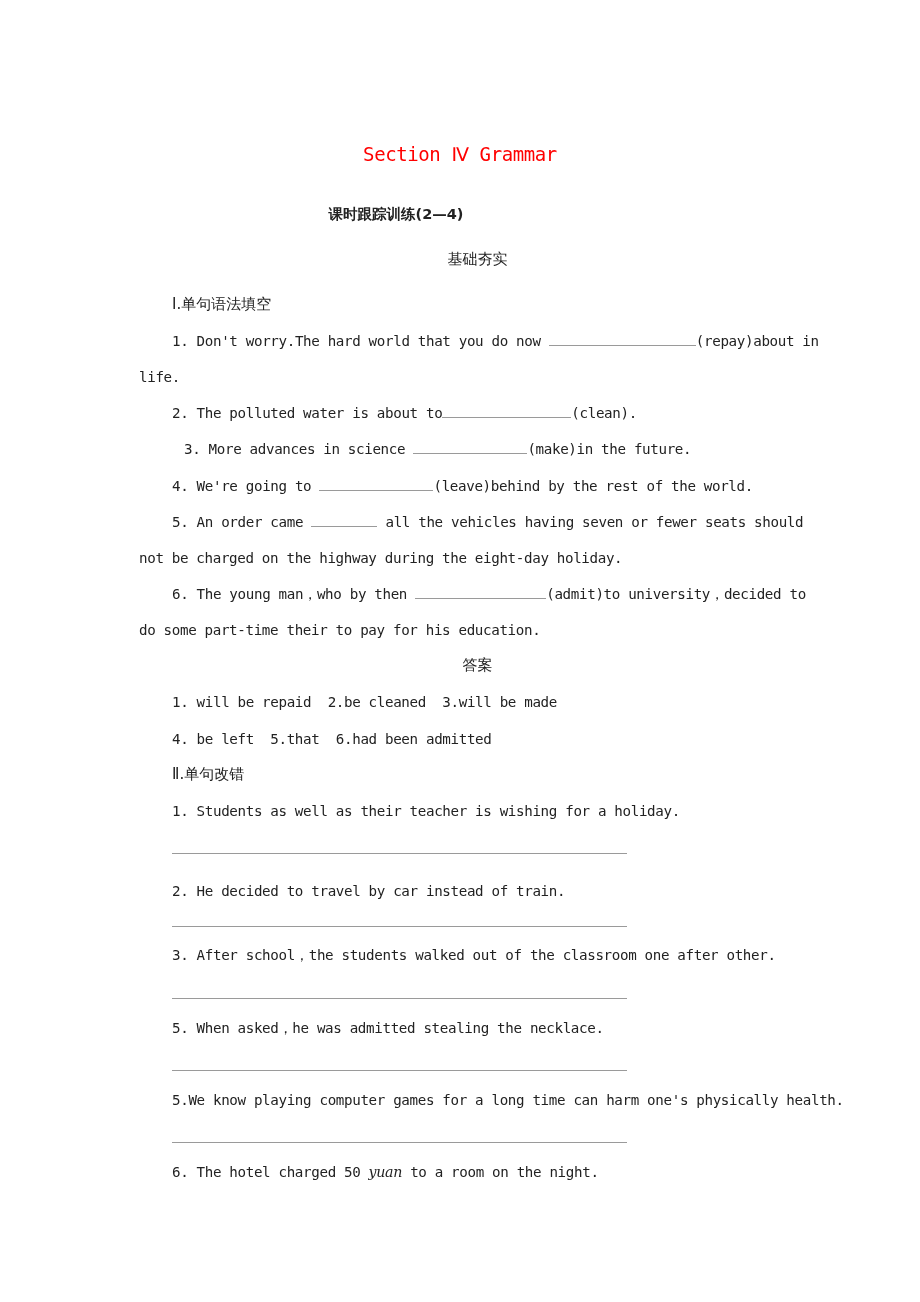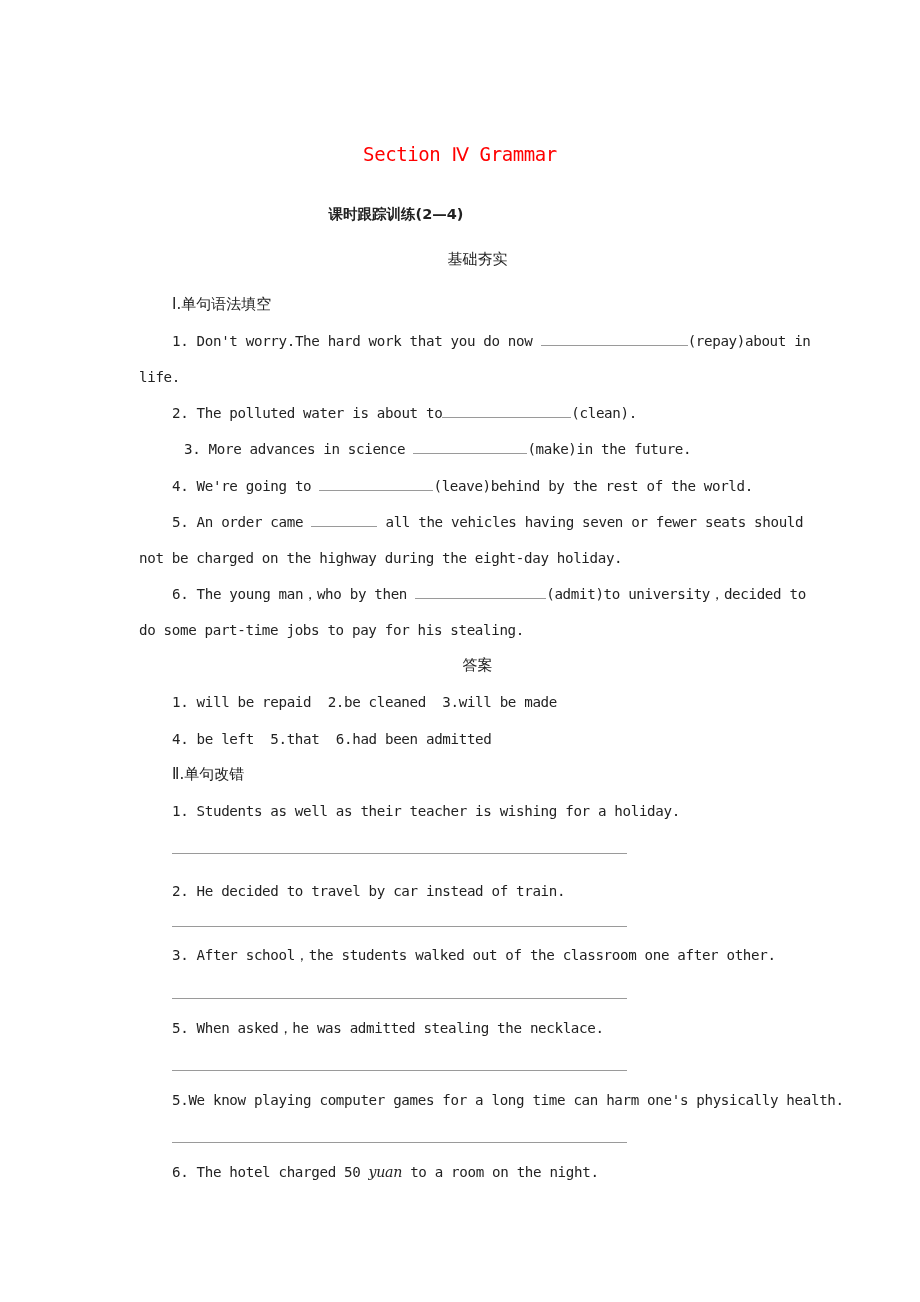--- a/index.html
+++ b/index.html
@@ -21,34 +21,34 @@
 <body>
 
 <div>
 
   <div class="abs title">Section Ⅳ Grammar</div>
   <div class="abs subtitle">课时跟踪训练(2—4)</div>
   <div class="abs center cjk" style="top:250px;">基础夯实</div>
 
   <div class="abs cjk" style="left:172px; top:295px;">Ⅰ.单句语法填空</div>
 
-  <div class="abs txt" style="left:172px; top:332px;"><span>1.</span> <span>Don't worry.The hard work that you do now </span><span class="blank" style="width:147px;"></span><span>(repay)about in</span></div>
+  <div class="abs txt" style="left:172px; top:332px;"><span>1.</span> <span>Don't worry.The hard world that you do now </span><span class="blank" style="width:147px;"></span><span>(repay)about in</span></div>
   <div class="abs txt" style="left:139px; top:368px;text-align:right;">life.</div>
 
   <div class="abs txt" style="left:172px; top:404px;"><span>2.</span> <span>The polluted water is about to</span><span class="blank" style="width:129px;"></span><span>(clean).</span></div>
 
   <div class="abs txt" style="left:184px; top:440px;"><span>3.</span> <span>More advances in science </span><span class="blank" style="width:114px;"></span><span>(make)in the future.</span></div>
 
   <div class="abs txt" style="left:172px; top:477px;"><span>4.</span> <span>We're going to </span><span class="blank" style="width:114px;"></span><span>(leave)behind by the rest of the world.</span></div>
 
   <div class="abs txt" style="left:172px; top:513px;"><span>5.</span> <span>An order came </span><span class="blank" style="width:66px;"></span><span> all the vehicles having seven or fewer seats should</span></div>
   <div class="abs txt" style="left:139px; top:549px;">not be charged on the highway during the eight-day holiday.</div>
 
   <div class="abs txt" style="left:172px; top:585px;"><span>6.</span> <span>The young man，who by then </span><span class="blank" style="width:131px;"></span><span>(admit)to university，decided to</span></div>
-  <div class="abs txt" style="left:139px; top:621px;">do some part-time jobs to pay for his stealing.</div>
+  <div class="abs txt" style="left:139px; top:621px;">do some part-time their to pay for his education.</div>
 
   <div class="abs center cjk" style="top:656px;">答案</div>
   <div class="abs txt" style="left:172px; top:693px;">1. will be repaid  2.be cleaned  3.will be made</div>
   <div class="abs txt" style="left:172px; top:730px;">4. be left  5.that  6.had been admitted</div>
 
   <div class="abs cjk" style="left:172px; top:765px;">Ⅱ.单句改错</div>
 
   <div class="abs txt" style="left:172px; top:802px;">1. Students as well as their teacher is wishing for a holiday.</div>
   <div class="rule" style="top:853px;"></div>
 

